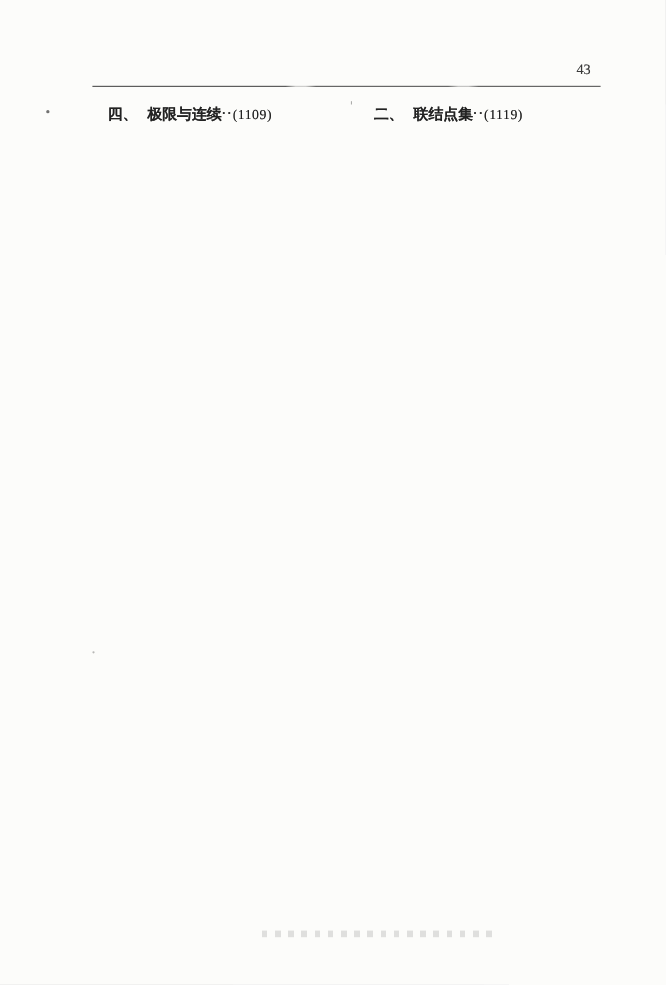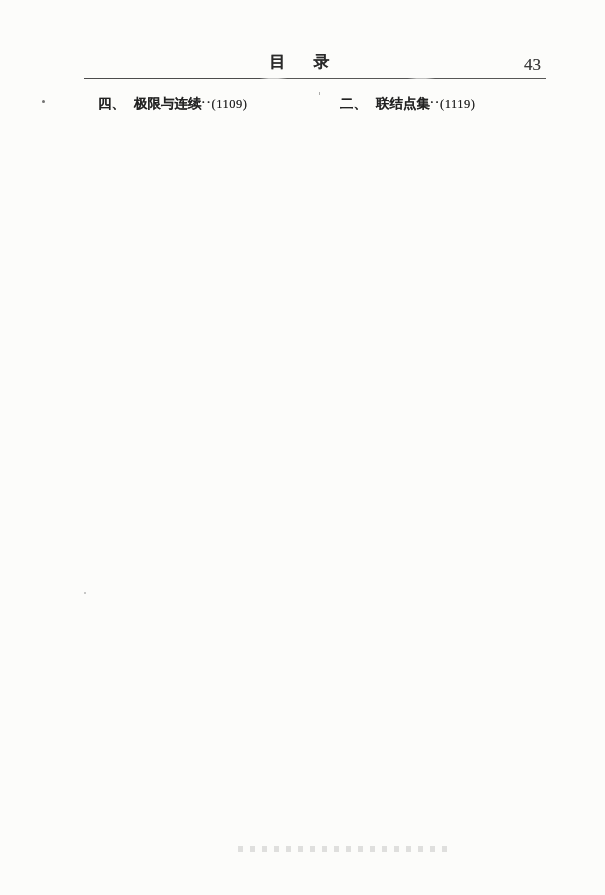--- a/index.html
+++ b/index.html
@@ -15,21 +15,21 @@
   .header-title{
     position:absolute;top:52px;left:0;width:100%;
     text-align:center;
     font-size:16px;font-weight:bold;
     letter-spacing:6px;
     color:#2a2a2a;
     text-shadow:0 0 .5px rgba(0,0,0,.55);
   }
   .header-pagenum{
     position:absolute;top:55px;left:524px;
-    font-size:17px;color:#3a3a3a;
+    font-size:13px;color:#3a3a3a;
     text-shadow:0 0 .4px rgba(0,0,0,.4);
   }
   .header-rule{
     position:absolute;top:78px;left:84px;width:462px;height:2px;
     background:
       linear-gradient(to right,
         rgba(45,45,45,.85) 0 38%,
         rgba(45,45,45,.25) 40% 42%,
         rgba(45,45,45,.8) 44% 70%,
         rgba(45,45,45,.3) 72% 74%,
@@ -86,21 +86,20 @@
       rgba(90,90,90,0) 5px 12px);
     filter:blur(.7px);
     opacity:.5;
   }
 </style>
 </head>
 <body>
 
 <div class="page">
 
-  <div class="header-title">目　录</div>
   <div class="header-pagenum">43</div>
   <div class="header-rule"></div>
 
   <div class="col-divider"></div>
 
   <div class="col col-left">
       <div class="row section">
         <span class="label">四、</span>
         <span class="text">极限与连续</span>
         <span class="dots"></span>

